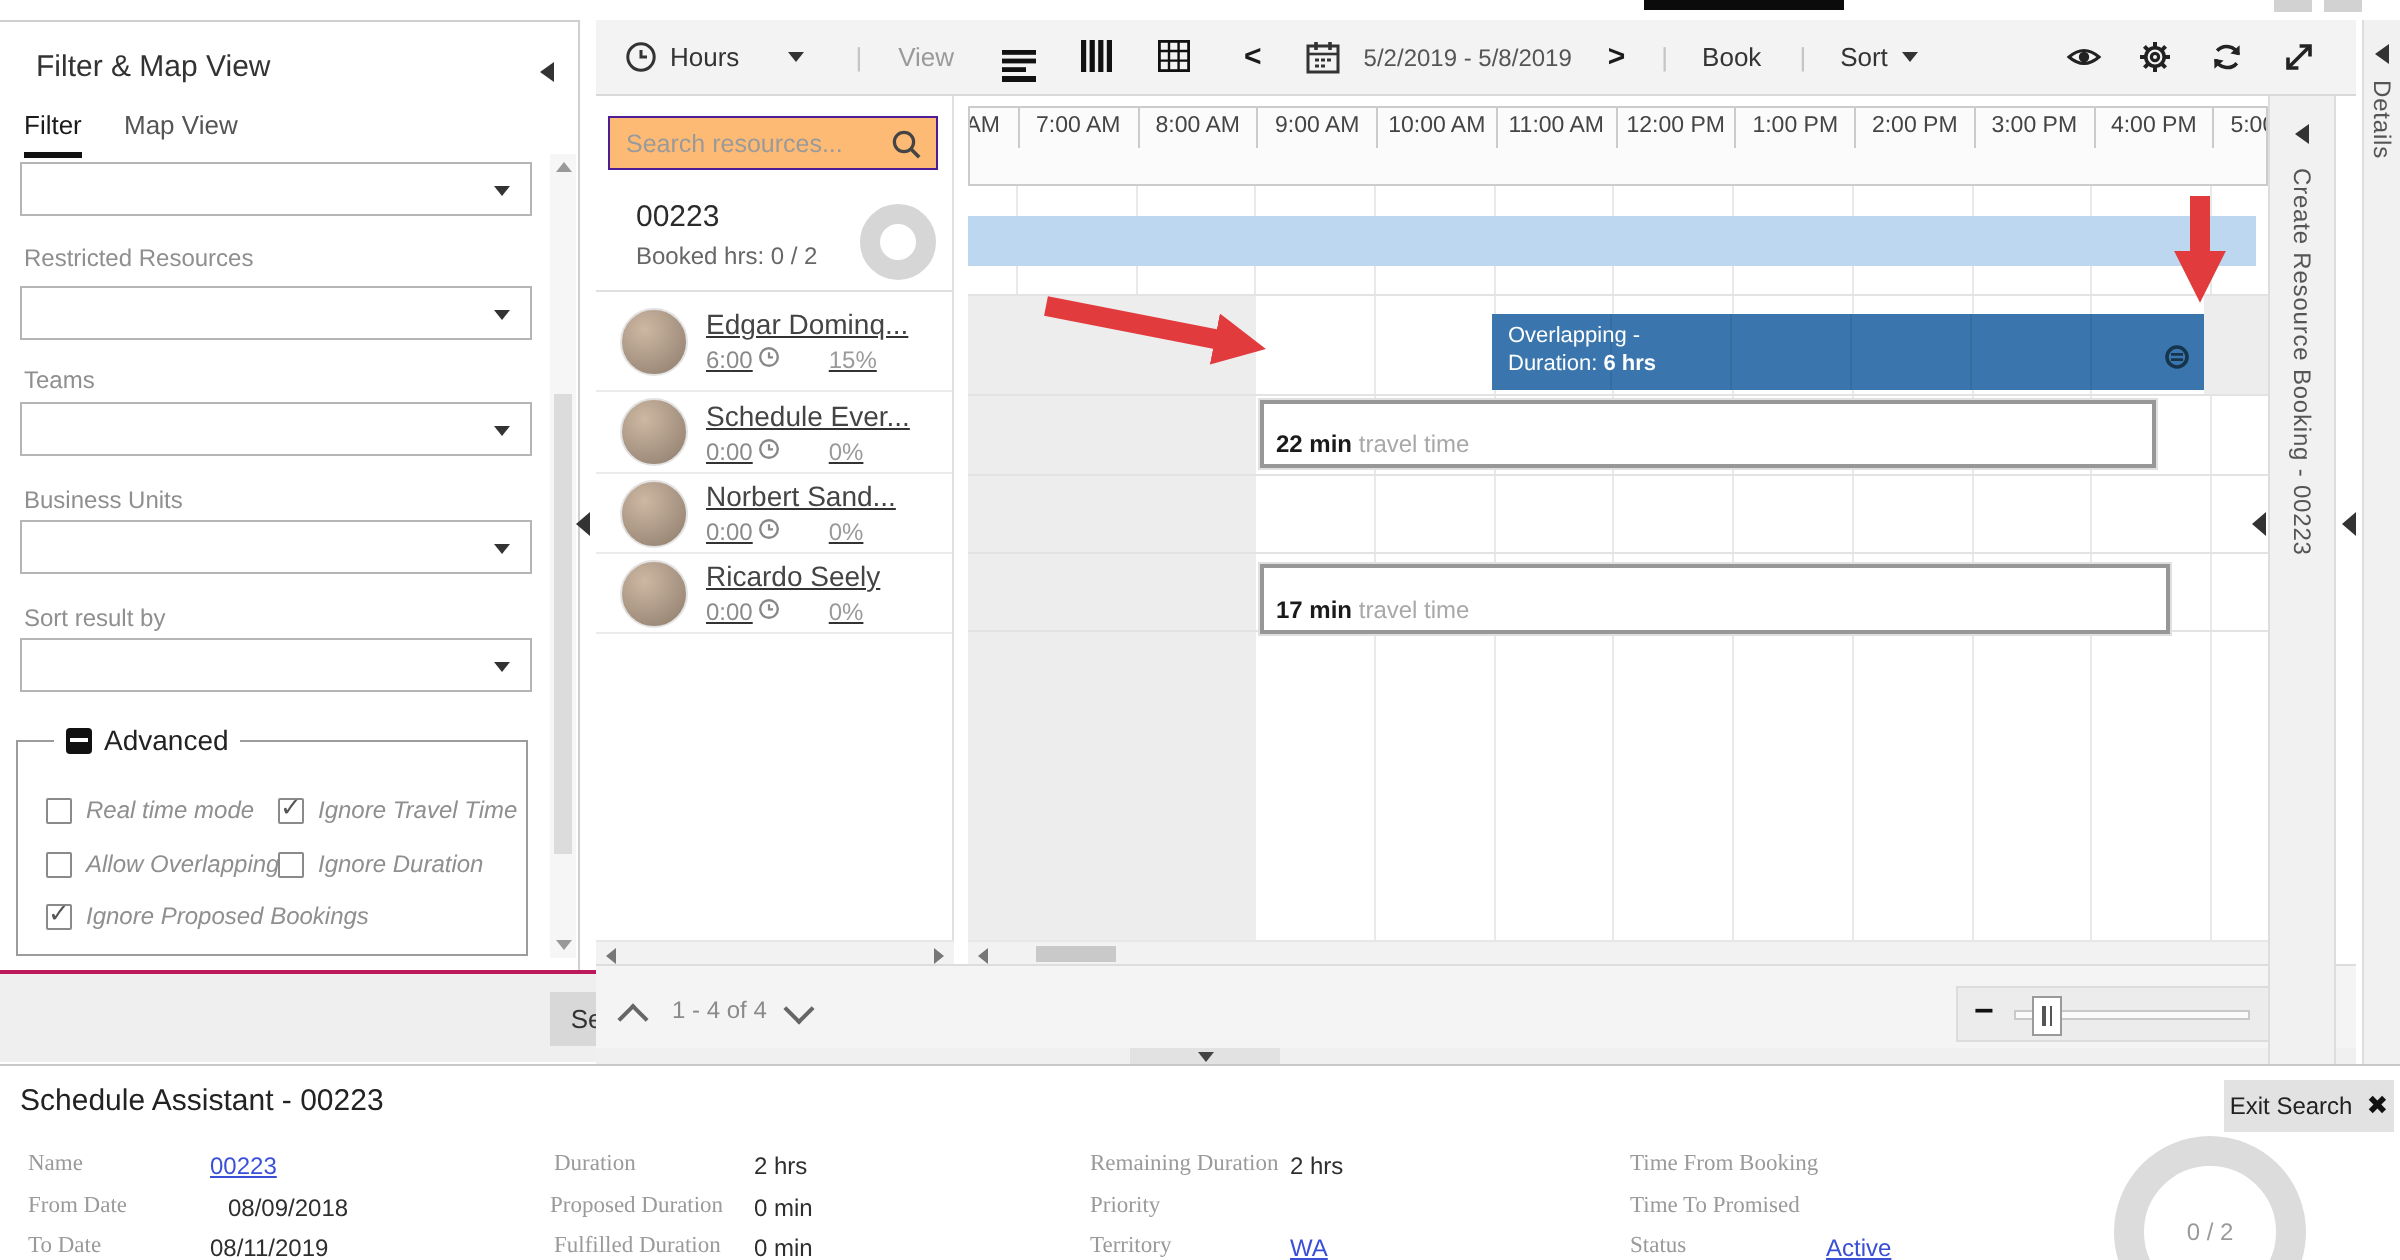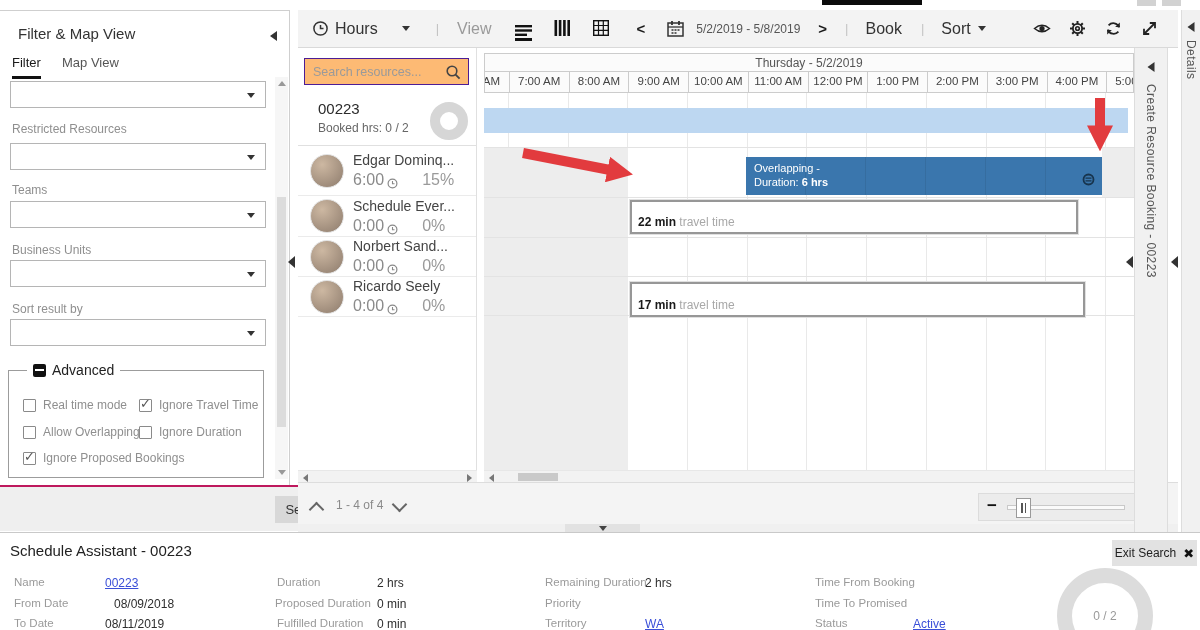--- a/index.html
+++ b/index.html
@@ -8,21 +8,21 @@
           font-family:"Liberation Sans","DejaVu Sans",sans-serif; color:#333; }
   .abs { position:absolute; }
 
   
   .black-bar { left:822px; top:0; width:100px; height:5px; background:#0b0b0b; }
   .gray-sq { top:0; width:19px; height:6px; background:#d2d2d2; }
 
   
   #toolbar { left:298px; top:10px; width:880px; height:38px; background:#f3f3f3;
              border-bottom:1px solid #d9d9d9; display:flex; align-items:center; padding:0 20px 0 14px; }
-  #toolbar .tb-label { font-size:16px; color:#333; white-space:nowrap; }
+  #toolbar .tb-label { font-size:13px; color:#333; white-space:nowrap; }
   #toolbar .dim { color:#9a9a9a; }
   #toolbar .sep { color:#c3c3c3; font-size:13px; }
   .caret { width:0; height:0; border-left:4px solid transparent; border-right:4px solid transparent;
            border-top:5px solid #333; display:inline-block; }
   .chev { font-weight:bold; font-size:15px; color:#1a1a1a; }
   .icon16 { width:17px; height:17px; display:inline-block; }
   .view-sel { border-bottom:3px solid #111; padding-bottom:4px; margin-bottom:-7px; }
   .tb-right { margin-left:auto; display:flex; align-items:center; gap:19px; }
 
   
@@ -35,21 +35,21 @@
   .fp-tab { top:44px; font-size:13px; color:#555; padding-bottom:6px; }
   .fp-tab.active { color:#1a1a1a; border-bottom:3px solid #111; }
   .dd { left:10px; width:256px; height:27px; background:#fff; border:1px solid #b5b5b5; }
   .dd .caret { position:absolute; right:10px; top:11px; }
   .fp-label { left:12px; font-size:12px; color:#8f8f8f; }
   #advanced { left:8px; top:359px; width:256px; height:108px; border:1px solid #9c9c9c; }
   #adv-legend { position:absolute; left:18px; top:-9px; background:#fff; padding:0 6px;
                 display:flex; align-items:center; gap:6px; font-size:14px; color:#222; }
   .minus-box { width:13px; height:13px; background:#111; border-radius:2px; position:relative; }
   .minus-box::after { content:""; position:absolute; left:2px; right:2px; top:5.5px; height:2px; background:#fff; }
-  .cb-row { position:absolute; display:flex; align-items:center; gap:7px; }
+  .cb-row { position:absolute; display:flex; align-items:center; gap:7px;font-style:italic; }
   .cb { width:13px; height:13px; border:1.5px solid #8a8a8a; background:#fff; position:relative; border-radius:1px; }
   .cb.checked::after { content:"\2713"; position:absolute; left:0; top:-4px; font-size:13px; color:#555; font-weight:bold; }
   .cb-label { font-size:12px; color:#8f8f8f; white-space:nowrap; }
   #fp-footer { left:0; top:474px; width:344px; height:46px; background:#efefef; border-top:2px solid #be185d; }
   #search-btn { position:absolute; right:7px; top:9px; width:62px; height:27px; background:#d8d8d8;
                 font-size:13px; color:#333; display:flex; align-items:center; justify-content:center; cursor:pointer; }
   #fp-scroll { right:1px; top:66px; width:13px; height:402px; background:#f6f6f6; }
   .tri-up { width:0; height:0; border-left:4px solid transparent; border-right:4px solid transparent;
             border-bottom:5px solid #999; }
   .tri-down { width:0; height:0; border-left:4px solid transparent; border-right:4px solid transparent;
@@ -64,23 +64,23 @@
   #res-search input::placeholder { color:#9a9a9a; }
   #res-search svg { position:absolute; right:6px; top:5px; }
   #req-row { position:absolute; left:0; top:48px; width:178px; height:50px; border-bottom:1px solid #e0e0e0; }
   #req-name { position:absolute; left:20px; top:4px; font-size:15px; color:#2b2b2b; }
   #req-booked { position:absolute; left:20px; top:25px; font-size:12px; color:#666; }
   .donut-sm { position:absolute; right:8px; top:6px; width:38px; height:38px; border:10px solid #d6d6d6; border-radius:50%; }
   .res-row { position:absolute; left:0; width:178px; border-bottom:1px solid #ebebeb;
              display:flex; align-items:center; padding-left:12px; }
   .avatar { width:34px; height:34px; border-radius:50%; flex:0 0 34px;
             background:radial-gradient(circle at 35% 30%, #cdb8a2, #8d7b6c); border:1px solid #e2e2e2; }
-  .res-info { margin-left:9px; }
+  .res-info { margin-left:9px;text-decoration:underline; }
   .res-name { font-size:14px; color:#444; white-space:nowrap; }
-  .res-sub { font-size:16px; color:#8a8a8a; display:flex; align-items:flex-end; margin-top:3px; }
+  .res-sub { font-size:12px; color:#8a8a8a; display:flex; align-items:flex-start; margin-top:3px; }
   .res-sub .pct { margin-left:24px; color:#9a9a9a; }
   .res-sub svg { margin-left:3px; }
 
   
   #gantt-head { left:484px; top:53px; width:650px; height:40px; border:1px solid #cccccc; background:#fbfbfb; }
   #day-row { height:18px; border-bottom:1px solid #cccccc; text-align:center; font-size:12px; color:#555; line-height:18px; }
   #hour-row { height:20px; overflow:hidden; position:relative; }
   #hour-strip { position:absolute; left:-36px; top:0; display:flex; height:20px; }
   .hour-cell { flex:0 0 59.75px; width:59.75px; font-size:11.5px; color:#444; text-align:center;
                line-height:19px; border-left:1px solid #ccc; white-space:nowrap; overflow:hidden; }
@@ -136,21 +136,21 @@
   .edge-handle { width:0; height:0; border-top:6px solid transparent; border-bottom:6px solid transparent;
                  border-right:7px solid #333; }
 
   
   #bottom-panel { left:0; top:532px; width:1200px; height:98px; background:#fff; border-top:1px solid #c9c9c9; }
   #bp-title { position:absolute; left:10px; top:9px; font-size:15px; color:#222; }
   #exit-btn { position:absolute; left:1112px; top:7px; width:85px; height:26px; background:#e2e2e2;
               display:flex; align-items:center; justify-content:center; gap:7px; cursor:pointer; }
   #exit-btn .lbl { font-size:12px; color:#222; }
   #exit-btn .x { font-size:13px; font-weight:bold; color:#111; }
-  .f-label { position:absolute; font-size:11.5px; color:#9a9a9a; }
+  .f-label { position:absolute; font-size:11.5px; color:#9a9a9a;font-family:Liberation Serif, serif; }
   .f-value { position:absolute; font-size:12px; color:#2e2e2e; }
   a.link { color:var(--link-blue,#3a4fd8); text-decoration:underline; font-size:12px; position:absolute; }
   #donut-big { position:absolute; left:1057px; top:35px; width:96px; height:96px; border:15px solid #dcdcdc;
                border-radius:50%; display:flex; align-items:center; justify-content:center; }
   #donut-big span { font-size:12px; color:#9a9a9a; }
 
   
   #arrows { left:0; top:0; width:1200px; height:630px; pointer-events:none; z-index:40; }
 </style>
 </head>
@@ -384,21 +384,20 @@
               <circle cx="6" cy="6" r="4.8" fill="none" stroke="#888" stroke-width="1.3"></circle>
               <path d="M6 3.4v2.8h2.2" fill="none" stroke="#888" stroke-width="1.2"></path>
             </svg>
           <span class="pct">0%</span>
         </div>
       </div>
     </div>
   </div>
 
   <div class="abs" id="gantt-head">
-    <div id="day-row">Thursday - 5/2/2019</div>
     <div id="hour-row">
       <div id="hour-strip">
         <span class="hour-cell">6:00 AM</span>
         <span class="hour-cell">7:00 AM</span>
         <span class="hour-cell">8:00 AM</span>
         <span class="hour-cell">9:00 AM</span>
         <span class="hour-cell">10:00 AM</span>
         <span class="hour-cell">11:00 AM</span>
         <span class="hour-cell">12:00 PM</span>
         <span class="hour-cell">1:00 PM</span>

